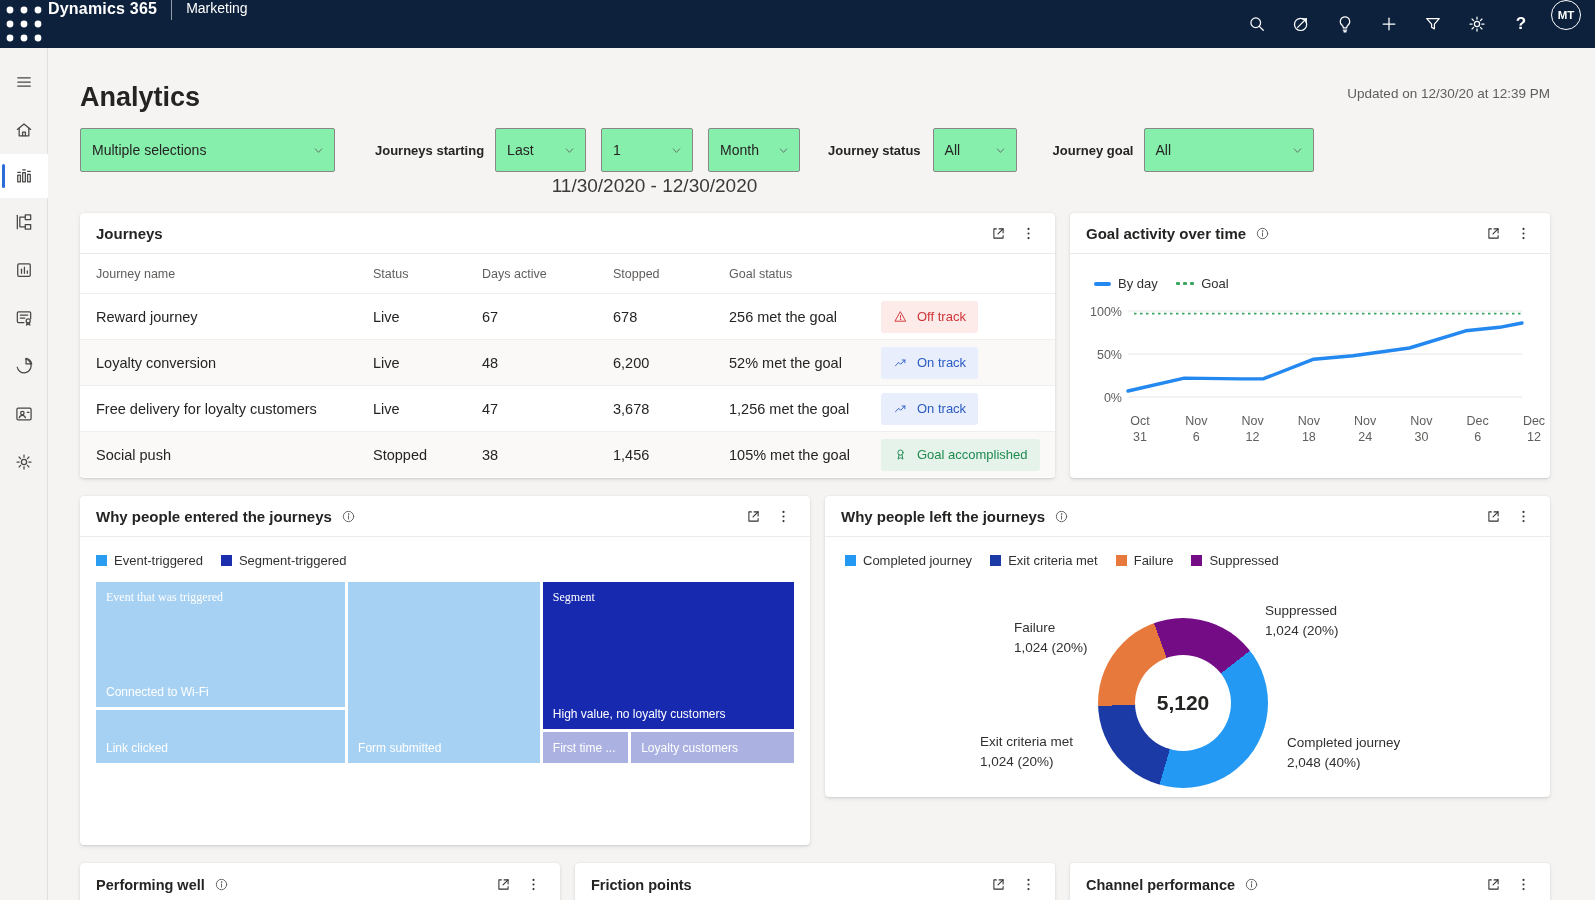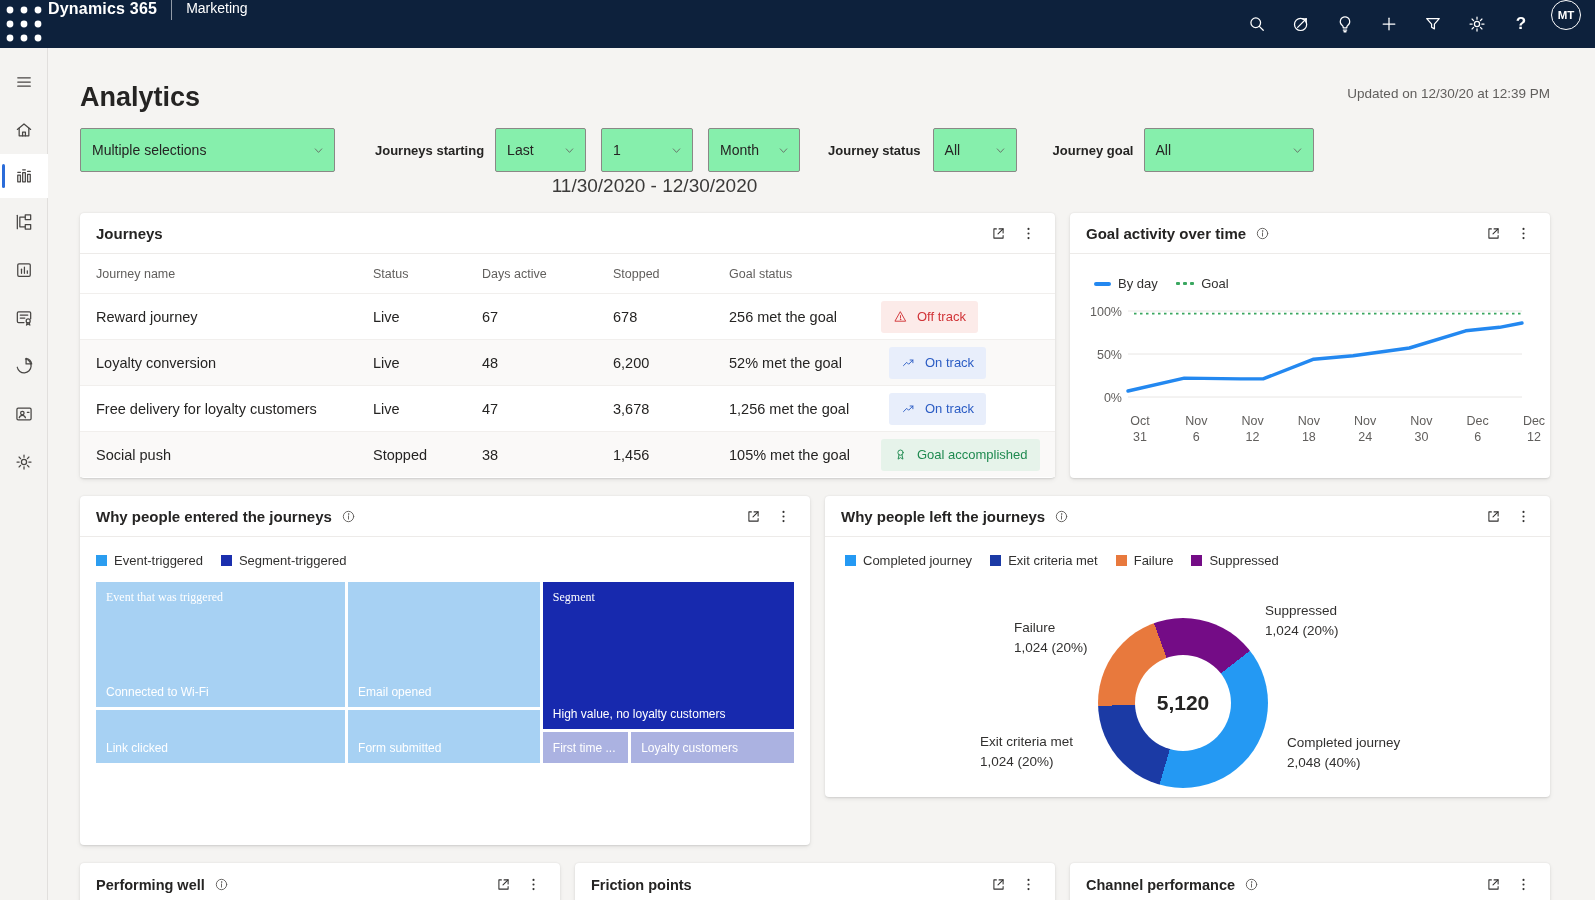--- a/index.html
+++ b/index.html
@@ -93,21 +93,21 @@
   }
   .jt-header { height:39px; font-size:12.5px; color:var(--text-secondary,#605e5c); }
   .jt-data { height:46px; font-size:14.5px; border-top:1px solid #f1efed; cursor:pointer; }
   .jt-data.alt { background:#faf9f8; }
   .badge {
     display:inline-flex; align-items:center; gap:9px; height:27px; padding:16px 12px;
     border-radius:3px; font-size:13px; width:auto; justify-self:start;
   }
   .badge svg { width:15px; height:15px; }
   .badge.off-track { background:var(--off-bg,#fcebe9); color:var(--off-text,#d13438); }
-  .badge.on-track { background:var(--on-bg,#e8eefb); color:var(--on-text,#2b5cc4);margin-left:8px; }
+  .badge.on-track { background:var(--on-bg,#e8eefb); color:var(--on-text,#2b5cc4); }
   .badge.accomplished { background:var(--acc-bg,#e6f3ea); color:var(--acc-text,#1f8a50);justify-content:center; }
   
   .card-goal { width:480px; height:265px; padding-bottom:6px; }
   .legend { display:flex; align-items:center; gap:18px; font-size:13px; color:#323130; }
   .goal-legend { padding:22px 0 4px 24px; }
   .leg-item { display:flex; align-items:center; gap:7px; }
   .dash-solid { width:17px; height:4px; border-radius:2px; }
   .dash-dotted { display:flex; gap:2.5px; }
   .dash-dotted i { width:4.5px; height:3px; border-radius:1px; display:block; }
   .goal-chart-wrap { padding:2px 8px 0 12px; }
@@ -585,23 +585,20 @@
         <div class="tm-col tm-col1">
           <div class="tile tile-light tm-a">
             <div class="t-top">Event that was triggered</div>
             <div class="t-bottom">Connected to Wi-Fi</div>
           </div>
           <div class="tile tile-light tm-b">
             <div class="t-bottom">Link clicked</div>
           </div>
         </div>
         <div class="tm-col tm-col2">
-          <div class="tile tile-light tm-c">
-            <div class="t-bottom">Email opened</div>
-          </div>
           <div class="tile tile-light tm-d">
             <div class="t-bottom">Form submitted</div>
           </div>
         </div>
         <div class="tm-col tm-col3">
           <div class="tile tile-dark tm-e">
             <div class="t-top">Segment</div>
             <div class="t-bottom">High value, no loyalty customers</div>
           </div>
           <div class="tm-small-row">

